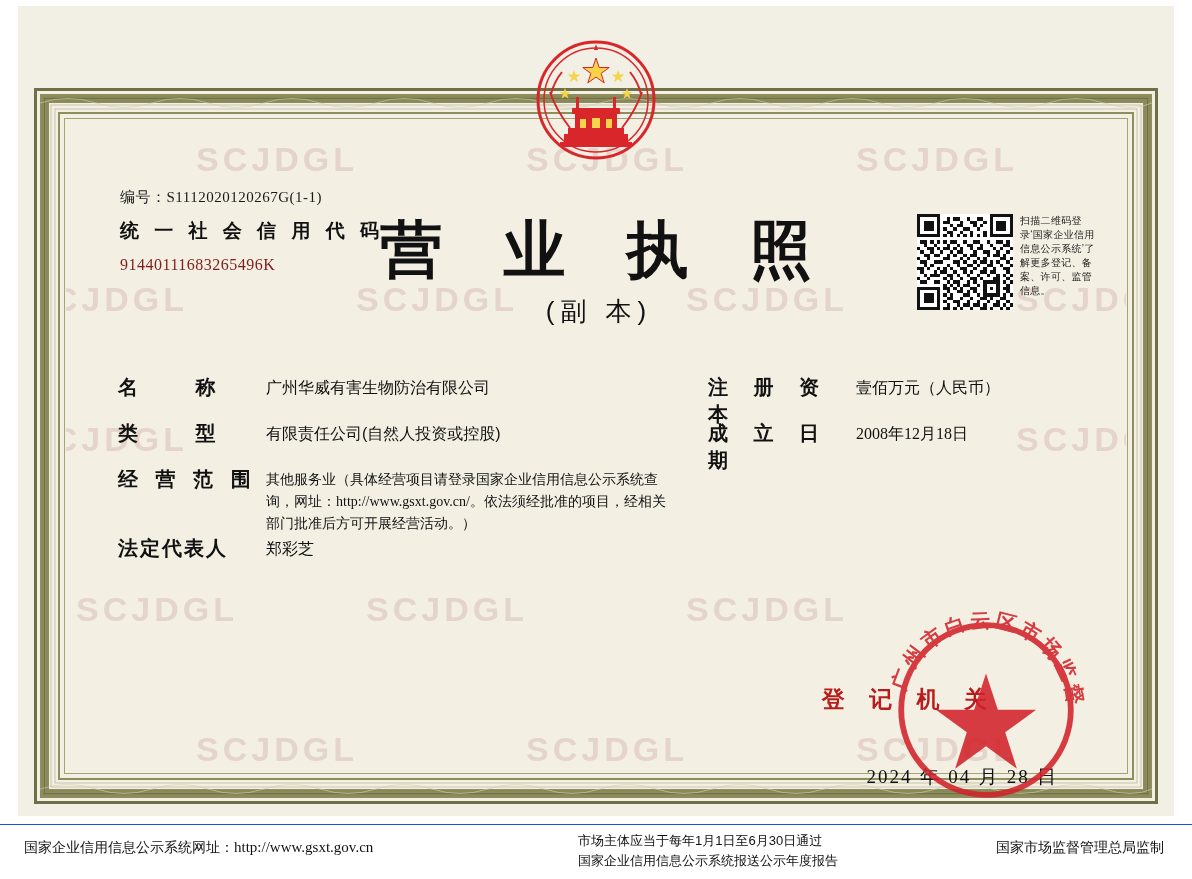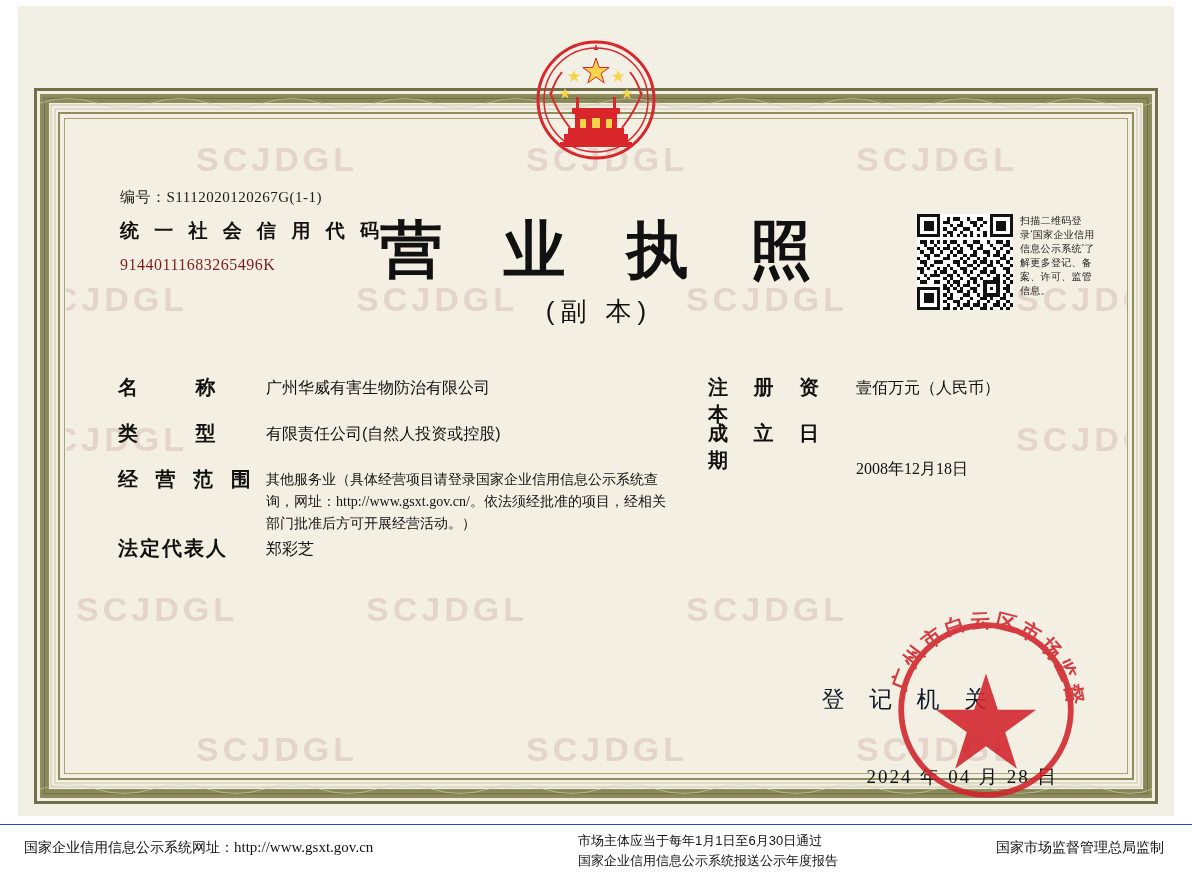--- a/index.html
+++ b/index.html
@@ -231,31 +231,31 @@
   .scope-value {
     display: inline-block;
     font-size: 14px;
     line-height: 22px;
     color: #111;
     vertical-align: top;
     width: 400px;
     padding-top: 3px;
     font-family: "Liberation Serif", serif;
   }
-  .mono-ish { font-family: "Liberation Serif", serif; margin-top: 35px; }
+  .mono-ish { font-family: "Liberation Serif", serif; }
 
   
   .registry {
     position: absolute;
     right: 118px;
     top: 558px;
     font-size: 23px;
-    font-weight: normal;
+    font-weight: bold;
     letter-spacing: 9px;
-    color: #0f172a;
+    color: #b91c1c;
   }
   .datebar {
     position: absolute;
     right: 56px;
     top: 638px;
     font-size: 19px;
     color: #111;
     letter-spacing: 2px;
   }
   .datebar .num { font-family: "Liberation Serif", serif; }

